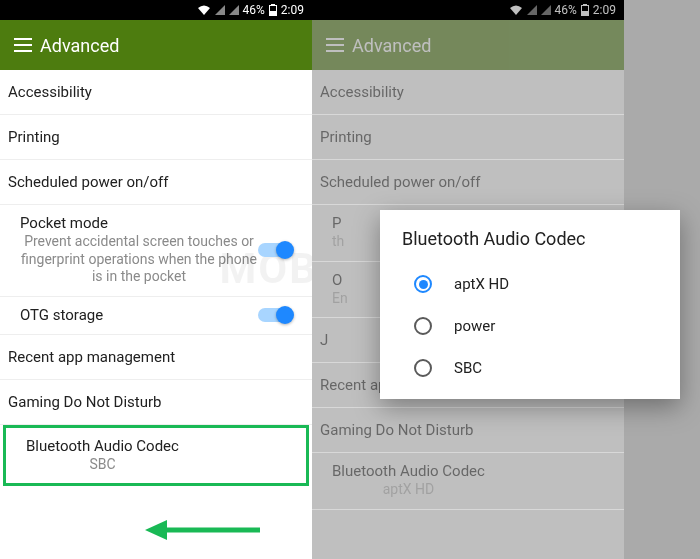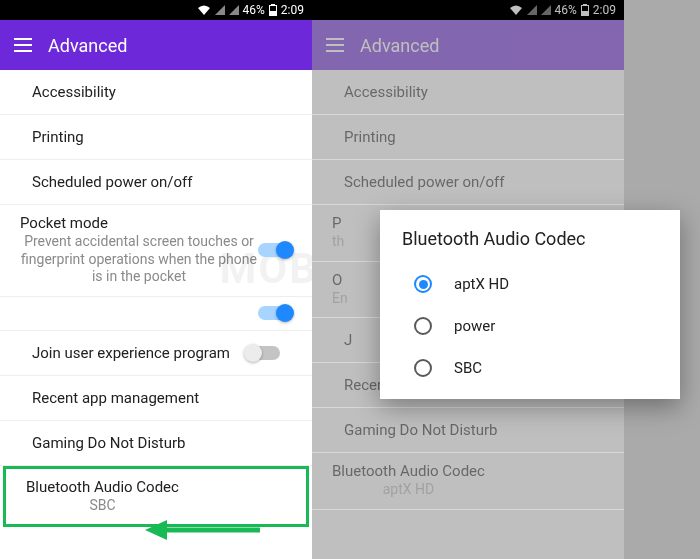--- a/index.html
+++ b/index.html
@@ -3,26 +3,26 @@
 <meta charset="utf-8">
 <style>
 * { margin: 0; padding: 0; box-sizing: border-box; }
 body { font-family: Roboto, -apple-system, sans-serif; background: #aaa; width: 700px; height: 559px; display: flex; position: relative; }
 .phone { width: 312px; height: 559px; background: #fff; display: flex; flex-direction: column; overflow: hidden; }
 .phone.right { position: relative; }
 .phone.right .settings-list { opacity: 0.55; }
 .phone.right .toolbar { opacity: 0.55; }
 .status-bar { height: 20px; background: #000; color: #fff; display: flex; justify-content: flex-end; align-items: center; padding: 0 8px; gap: 4px; font-size: 12px; }
 .status-icon { display: inline-flex; align-items: center; }
-.toolbar { height: 50px; background: #6d28d9; color: #fff; display: flex; align-items: center; padding: 8px 14px; gap: 16px; }
+.toolbar { height: 50px; background: #4d7c0f; color: #fff; display: flex; align-items: center; padding: 8px 14px; gap: 8px; }
 .hamburger { width: 18px; height: 14px; display: flex; flex-direction: column; justify-content: space-between; }
 .hamburger span { height: 2px; background: #fff; display: block; }
 .toolbar-title { font-size: 18px; font-weight: 400; }
 .settings-list { flex: 1; overflow: hidden; }
-.item { padding: 13px 32px; border-bottom: 1px solid #eee; display: flex; align-items: center; justify-content: space-between; }
+.item { padding: 13px 8px; border-bottom: 1px solid #eee; display: flex; align-items: center; justify-content: space-between; }
 .item.dense { padding: 9px 20px 10px; }
 .item-text { display: flex; flex-direction: column; gap: 1px; }
 .item-title { font-size: 15px; color: #212121; }
 .item-sub { font-size: 14px; color: #8a8a8a; line-height: 1.25; text-align: center; }
 .switch { width: 34px; height: 14px; border-radius: 8px; position: relative; flex-shrink: 0; }
 .switch.on { background: #a8d5ff; }
 .switch.off { background: #c4c4c4; }
 .switch .knob { position: absolute; width: 18px; height: 18px; border-radius: 50%; top: -2px; box-shadow: 0 1px 3px rgba(0,0,0,.3); }
 .switch.on .knob { right: -2px; background: #1e88ff; }
 .switch.off .knob { left: -2px; background: #ececec; }
@@ -98,30 +98,23 @@
       <div class="item-text">
         <span class="item-title">Pocket mode</span>
         <span class="item-sub">Prevent accidental screen touches or fingerprint operations when the phone is in the pocket</span>
       </div>
       <div class="switch on">
           <div class="knob"></div>
         </div>
     </div>
     <div class="item dense">
       <div class="item-text">
+        <span class="item-title">OTG storage</span>
       </div>
       <div class="switch on">
-          <div class="knob"></div>
-        </div>
-    </div>
-    <div class="item">
-      <div class="item-text">
-          <span class="item-title">Join user experience program</span>
-        </div>
-      <div class="switch off">
           <div class="knob"></div>
         </div>
     </div>
     <div class="item">
         <div class="item-text">
           <span class="item-title">Recent app management</span>
         </div>
       </div>
     <div class="item">
         <div class="item-text">

